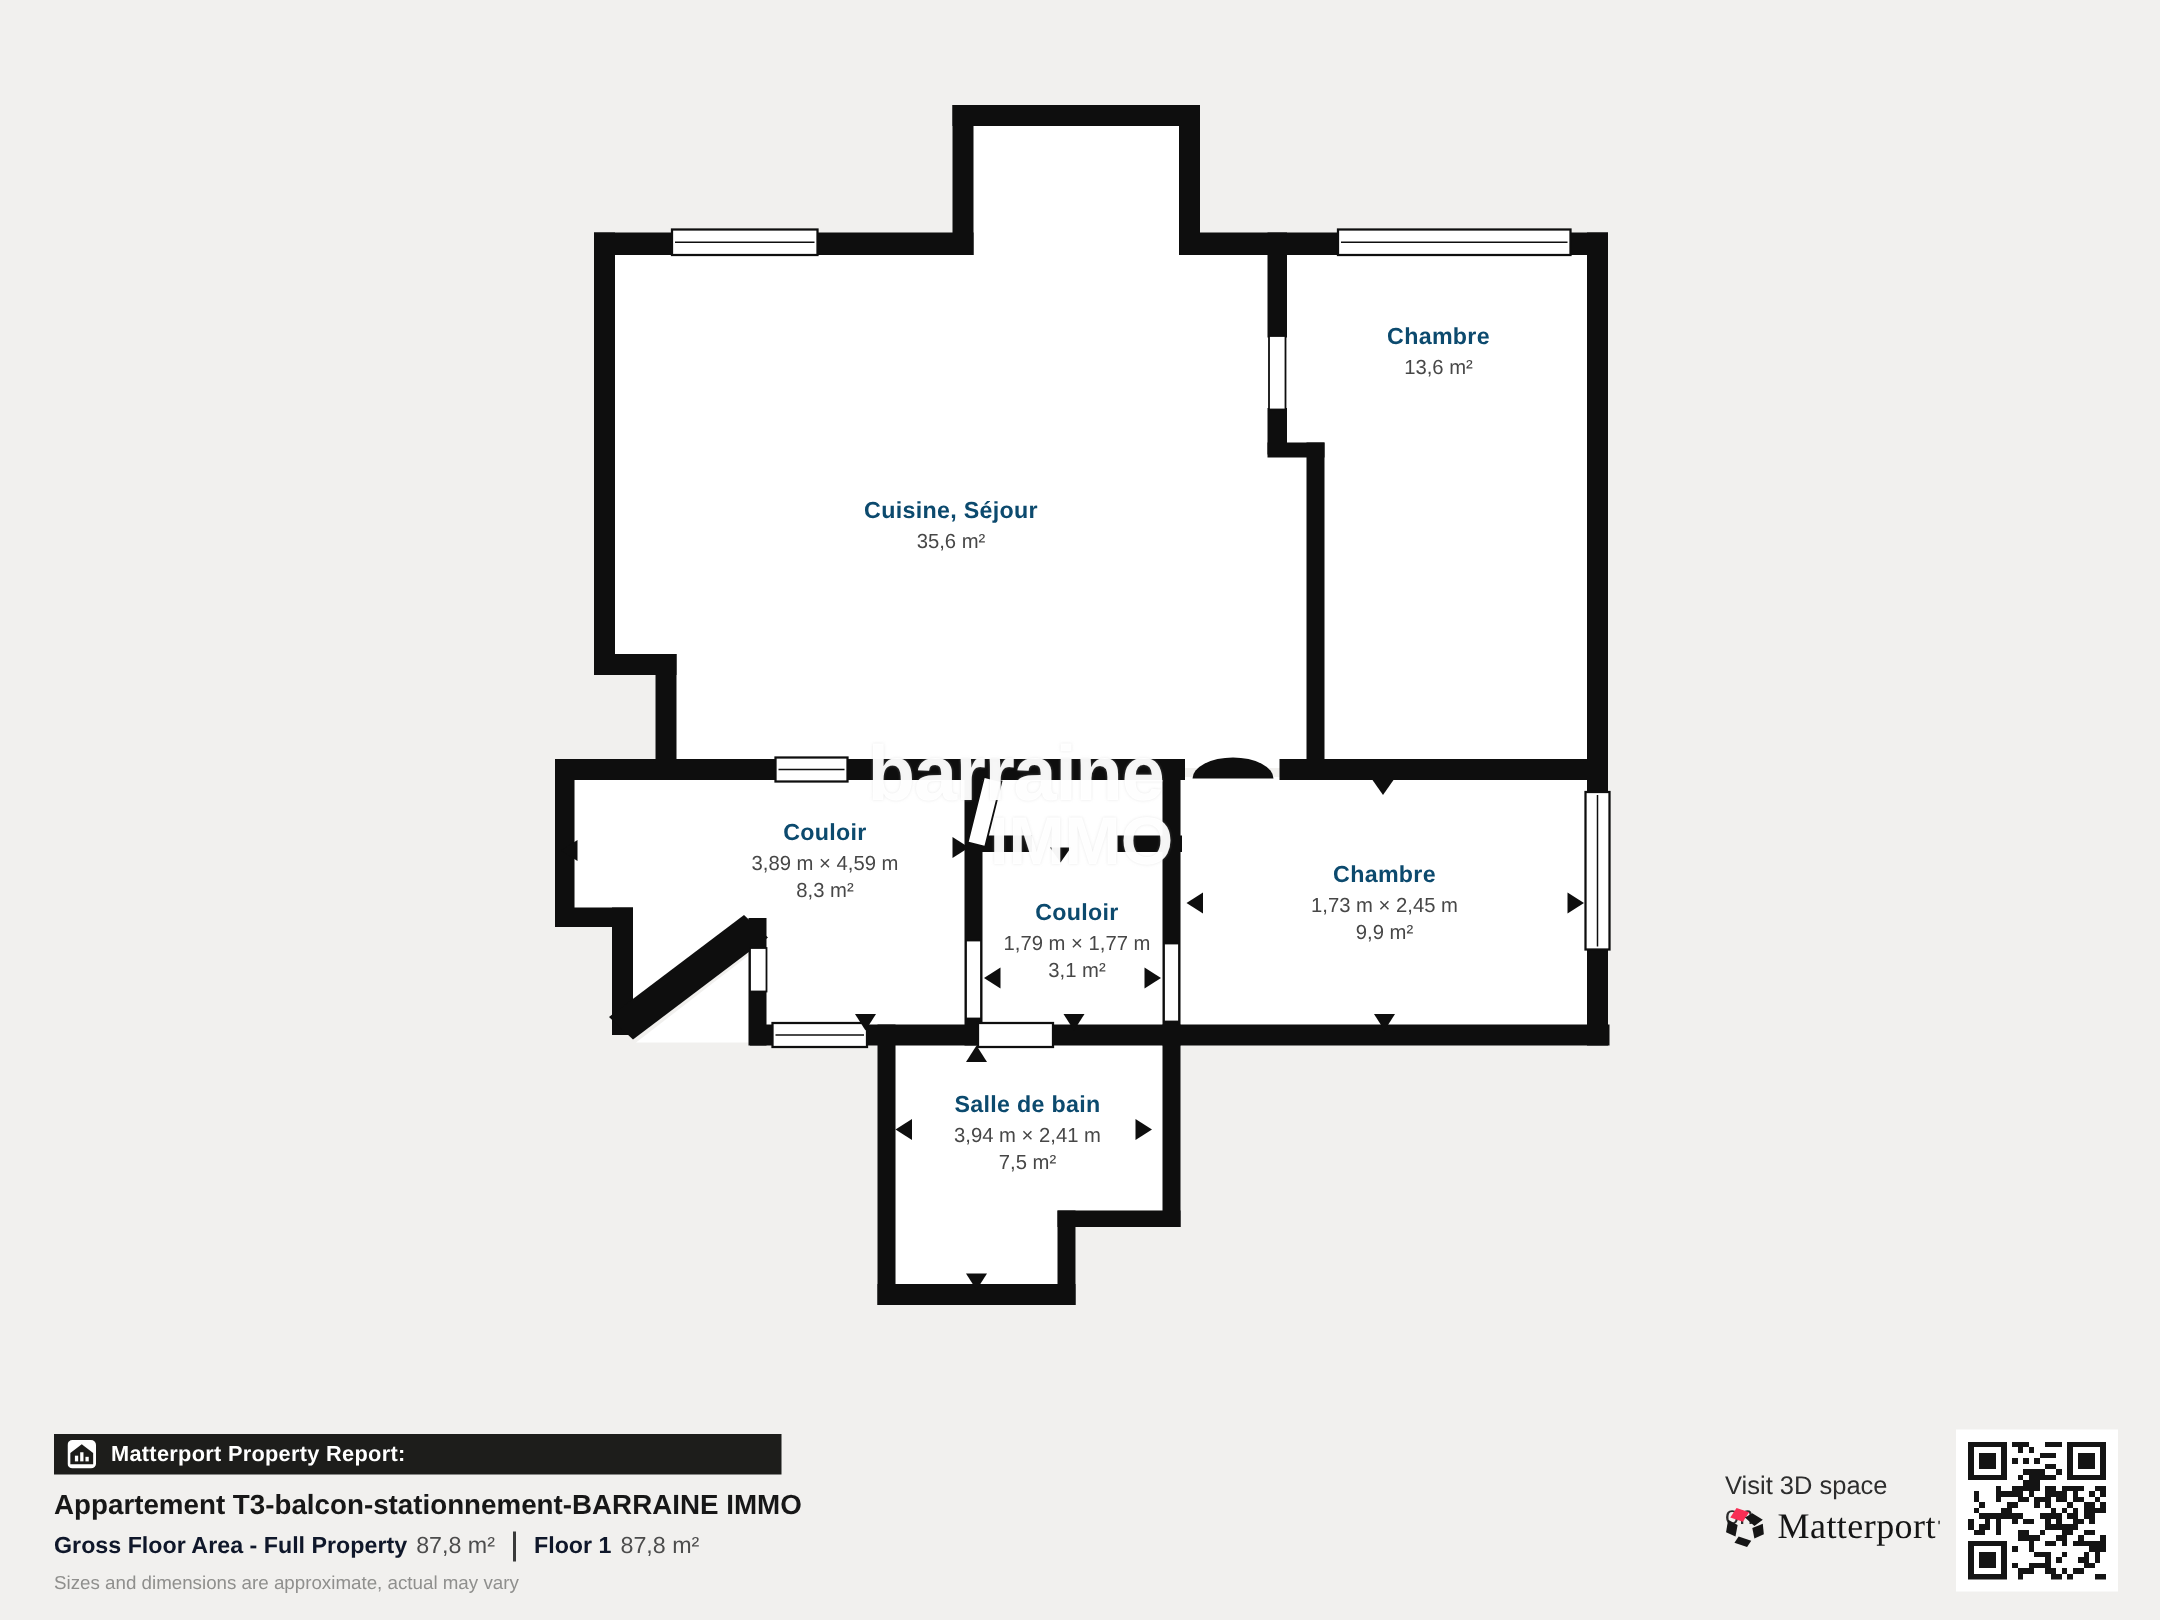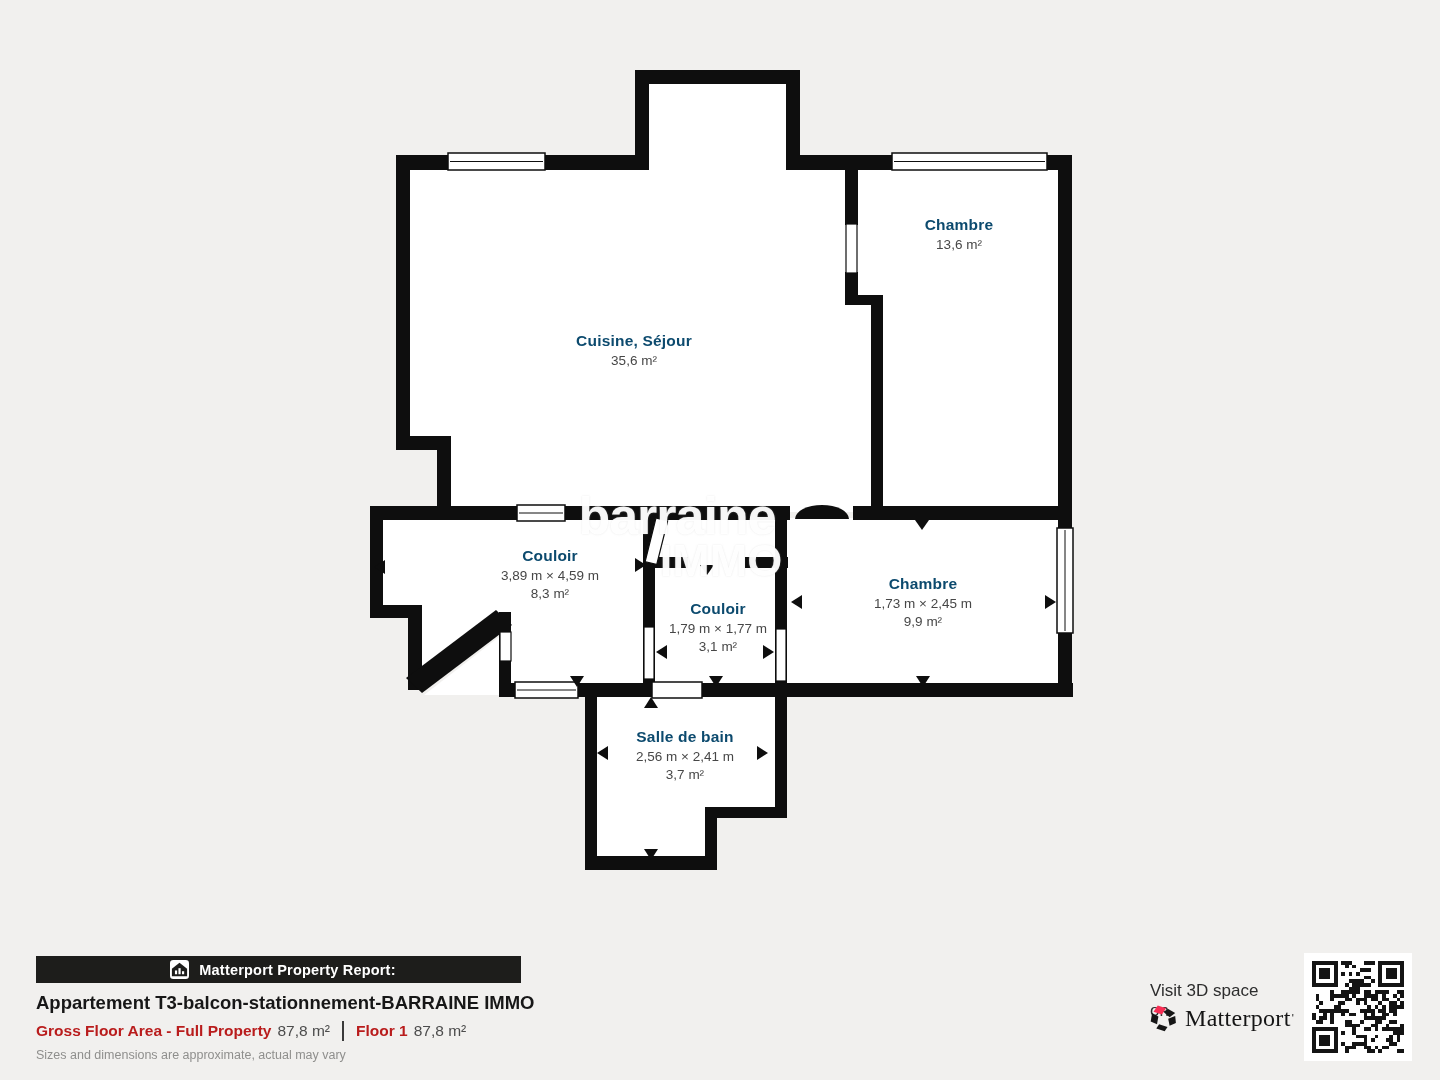--- a/index.html
+++ b/index.html
@@ -15,25 +15,25 @@
   .room-label div:empty{display:none;}
 
   
   .wm{position:absolute;color:rgba(255,255,255,.95);font-weight:700;text-align:center;
       pointer-events:none;text-shadow:0 0 2px rgba(190,190,188,.35);}
   .wm1{left:562px;top:486px;width:230px;font-size:52px;letter-spacing:-1px;}
   .wm2{left:646px;top:535px;width:150px;font-size:45px;}
 
   
   .report-bar{position:absolute;left:36px;top:956px;width:485px;height:27px;background:#1d1d1b;
-              display:flex;align-items:center;padding-left:9px;box-sizing:border-box;justify-content:center;}
+              display:flex;align-items:center;padding-left:9px;box-sizing:border-box;}
   .report-bar .bar-label{color:#fff;font-size:14.5px;font-weight:700;margin-left:10px;letter-spacing:.2px;}
   .report-title{position:absolute;left:36px;top:992px;font-size:18.5px;font-weight:700;color:#171717;}
   .report-meta{position:absolute;left:36px;top:1021px;font-size:15.5px;color:#4c4c4c;display:flex;align-items:center;}
-  .report-meta b{color:#b91c1c;font-weight:700;}
+  .report-meta b{color:#0f172a;font-weight:700;}
   .report-meta .val{margin-left:6px;}
   .meta-divider{display:inline-block;width:2px;height:20px;background:#3a3a3a;margin:0 12px;}
   .disclaimer{position:absolute;left:36px;top:1048px;font-size:12.5px;color:#8f8f8d;}
 
   .cta-visit{position:absolute;left:1150px;top:981px;width:130px;
              font-size:17px;color:#2d2d2d;}
   .cta-brand{position:absolute;left:1150px;top:1004px;display:flex;align-items:center;}
   .cta-brand .wordmark{font-family:"Liberation Serif",serif;font-size:24px;color:#151515;
                        margin-left:7px;letter-spacing:.3px;}
   .cta-brand .tm{font-size:11px;color:#151515;vertical-align:top;line-height:10px;margin-left:1px;}
@@ -167,22 +167,22 @@
     <div class="rdims">1,79 m × 1,77 m</div>
     <div class="rarea">3,1 m²</div>
   </div>
   <div class="room-label" style="left:813px;top:575px;">
     <div class="rname">Chambre</div>
     <div class="rdims">1,73 m × 2,45 m</div>
     <div class="rarea">9,9 m²</div>
   </div>
   <div class="room-label" style="left:575px;top:728px;">
     <div class="rname">Salle de bain</div>
-    <div class="rdims">2,56 m × 2,41 m</div>
-    <div class="rarea">3,7 m²</div>
+    <div class="rdims">3,94 m × 2,41 m</div>
+    <div class="rarea">7,5 m²</div>
   </div>
 
   <div class="wm wm1">barraine</div>
   <div class="wm wm2">IMMO</div>
 
   <div class="report-bar">
     <svg width="19" height="19" viewBox="0 0 20 20">
       <rect x="0" y="0" width="20" height="20" rx="3.5" fill="#fff"></rect>
       <path d="M10 3 L18 9.2 V17 H2 V9.2 Z" fill="#1d1d1b"></path>
       <rect x="5.2" y="11" width="2.3" height="4" fill="#fff"></rect>

